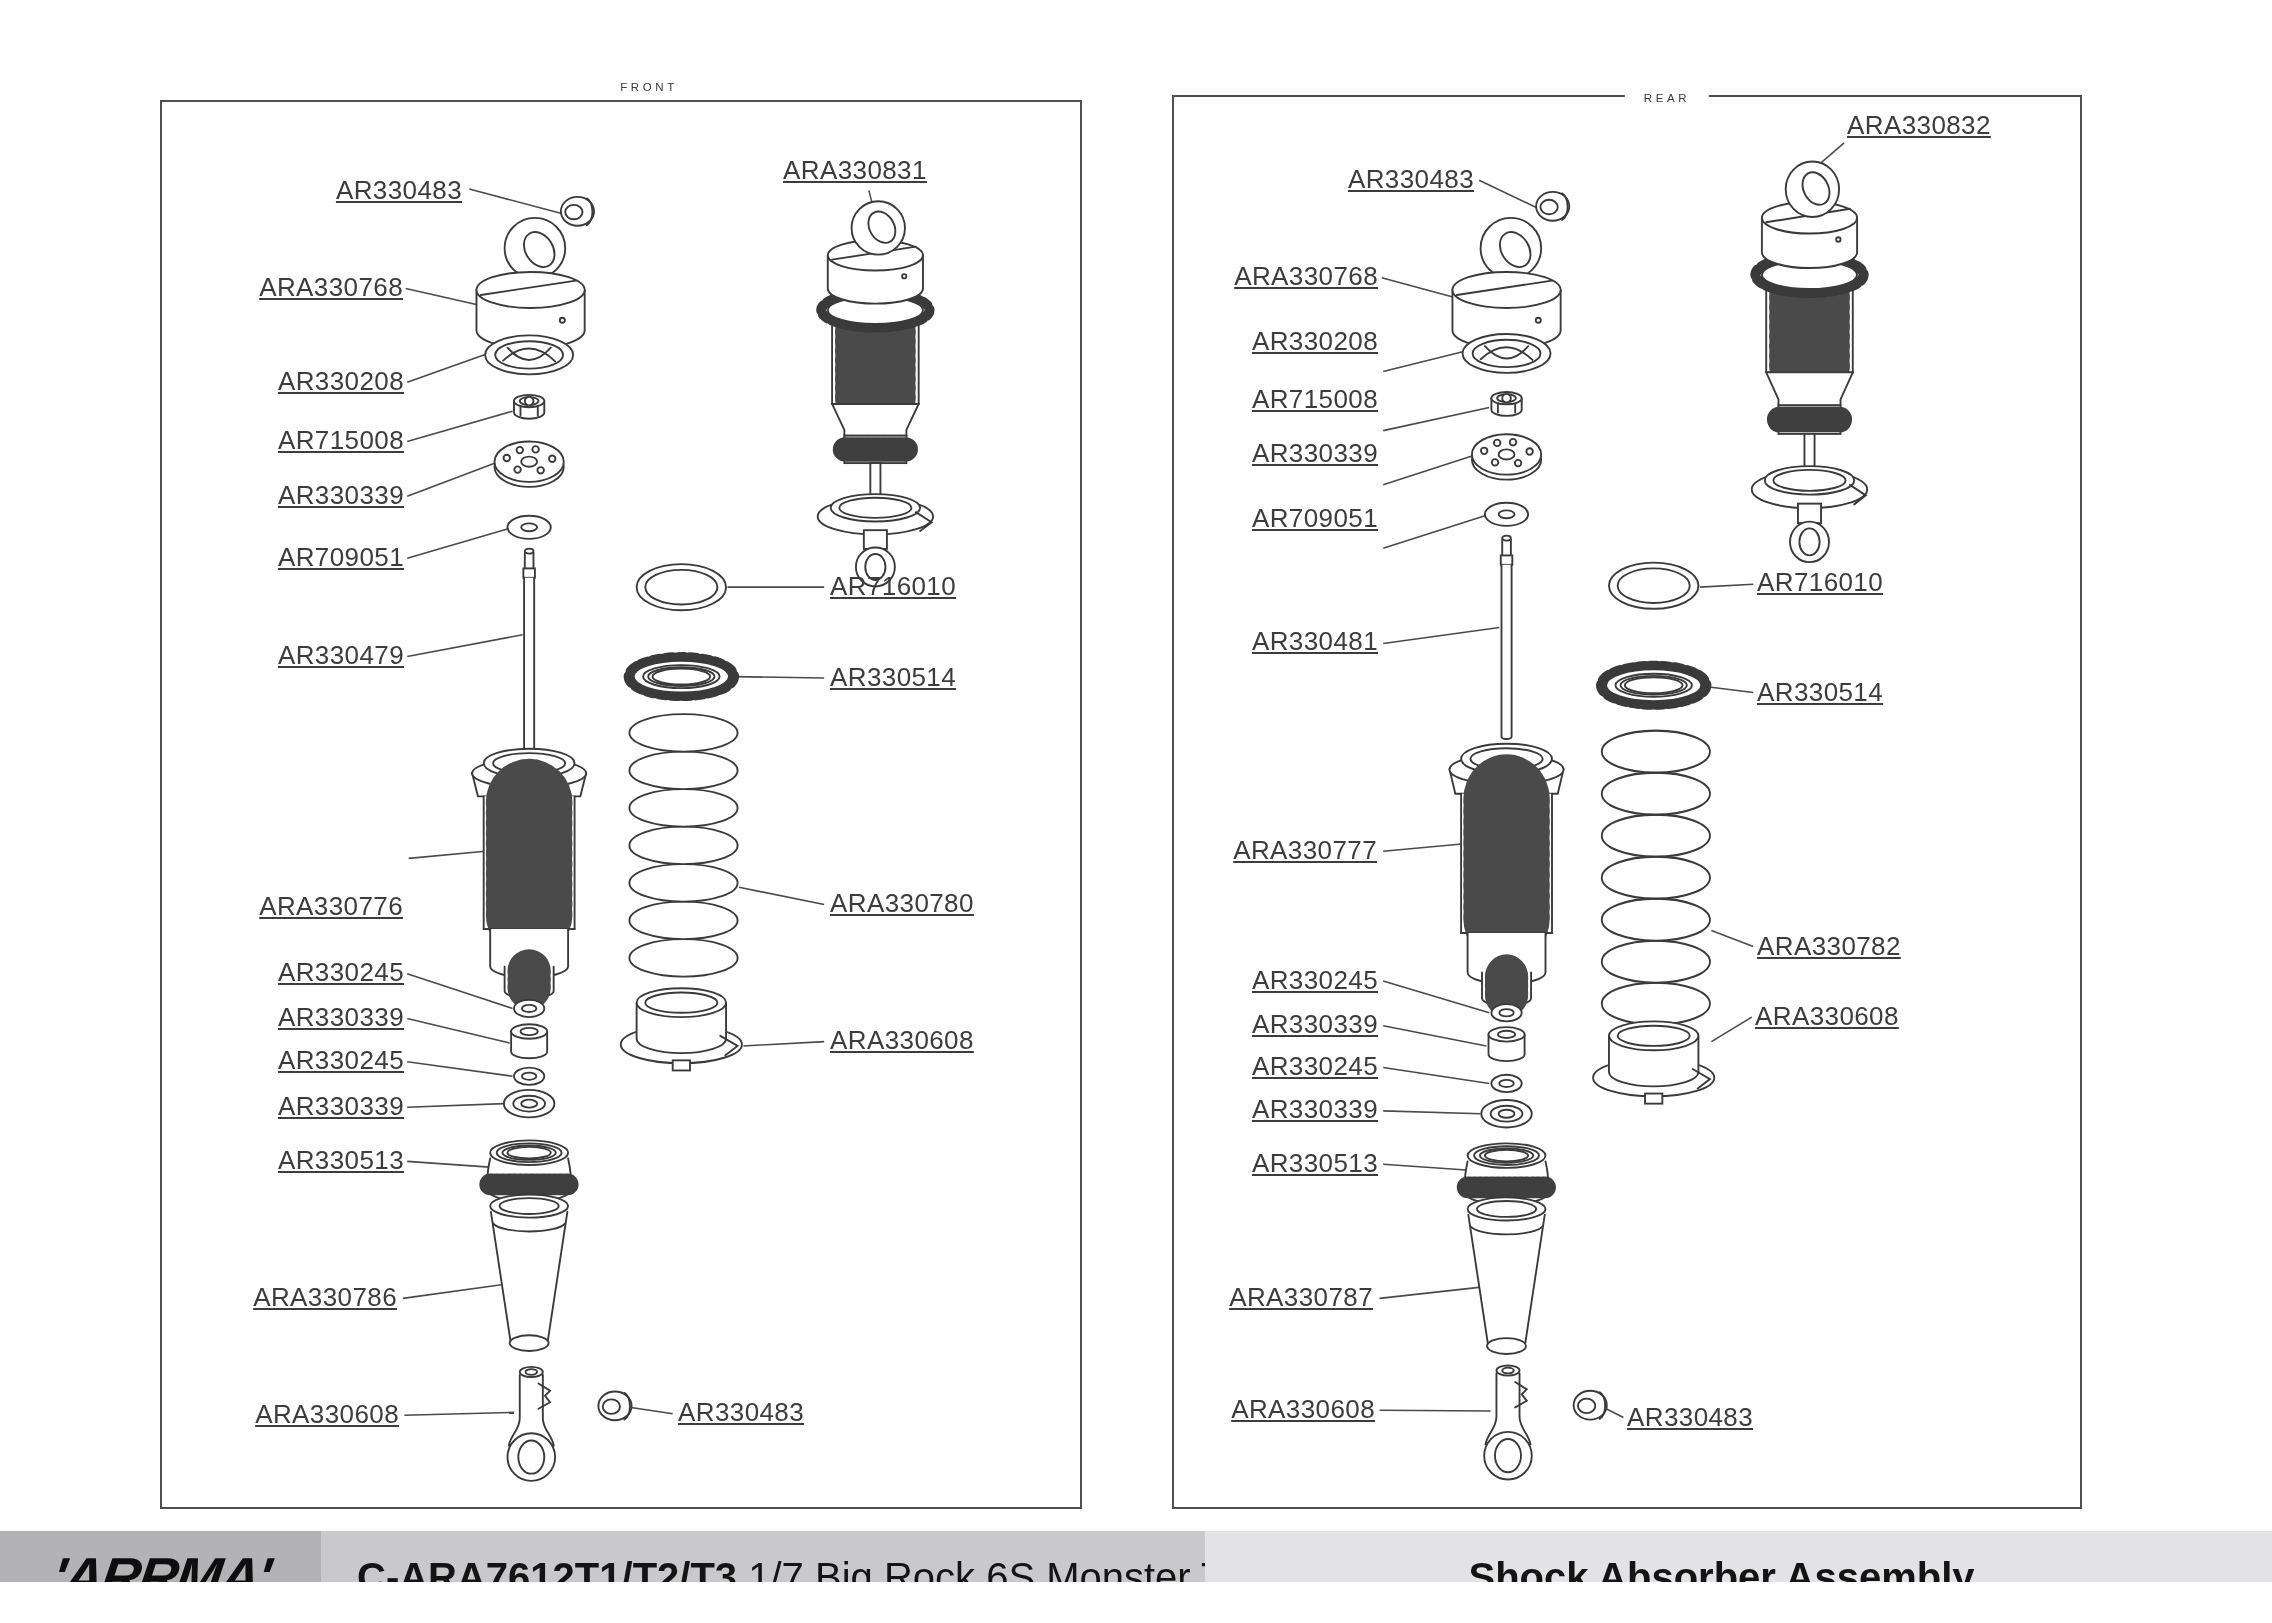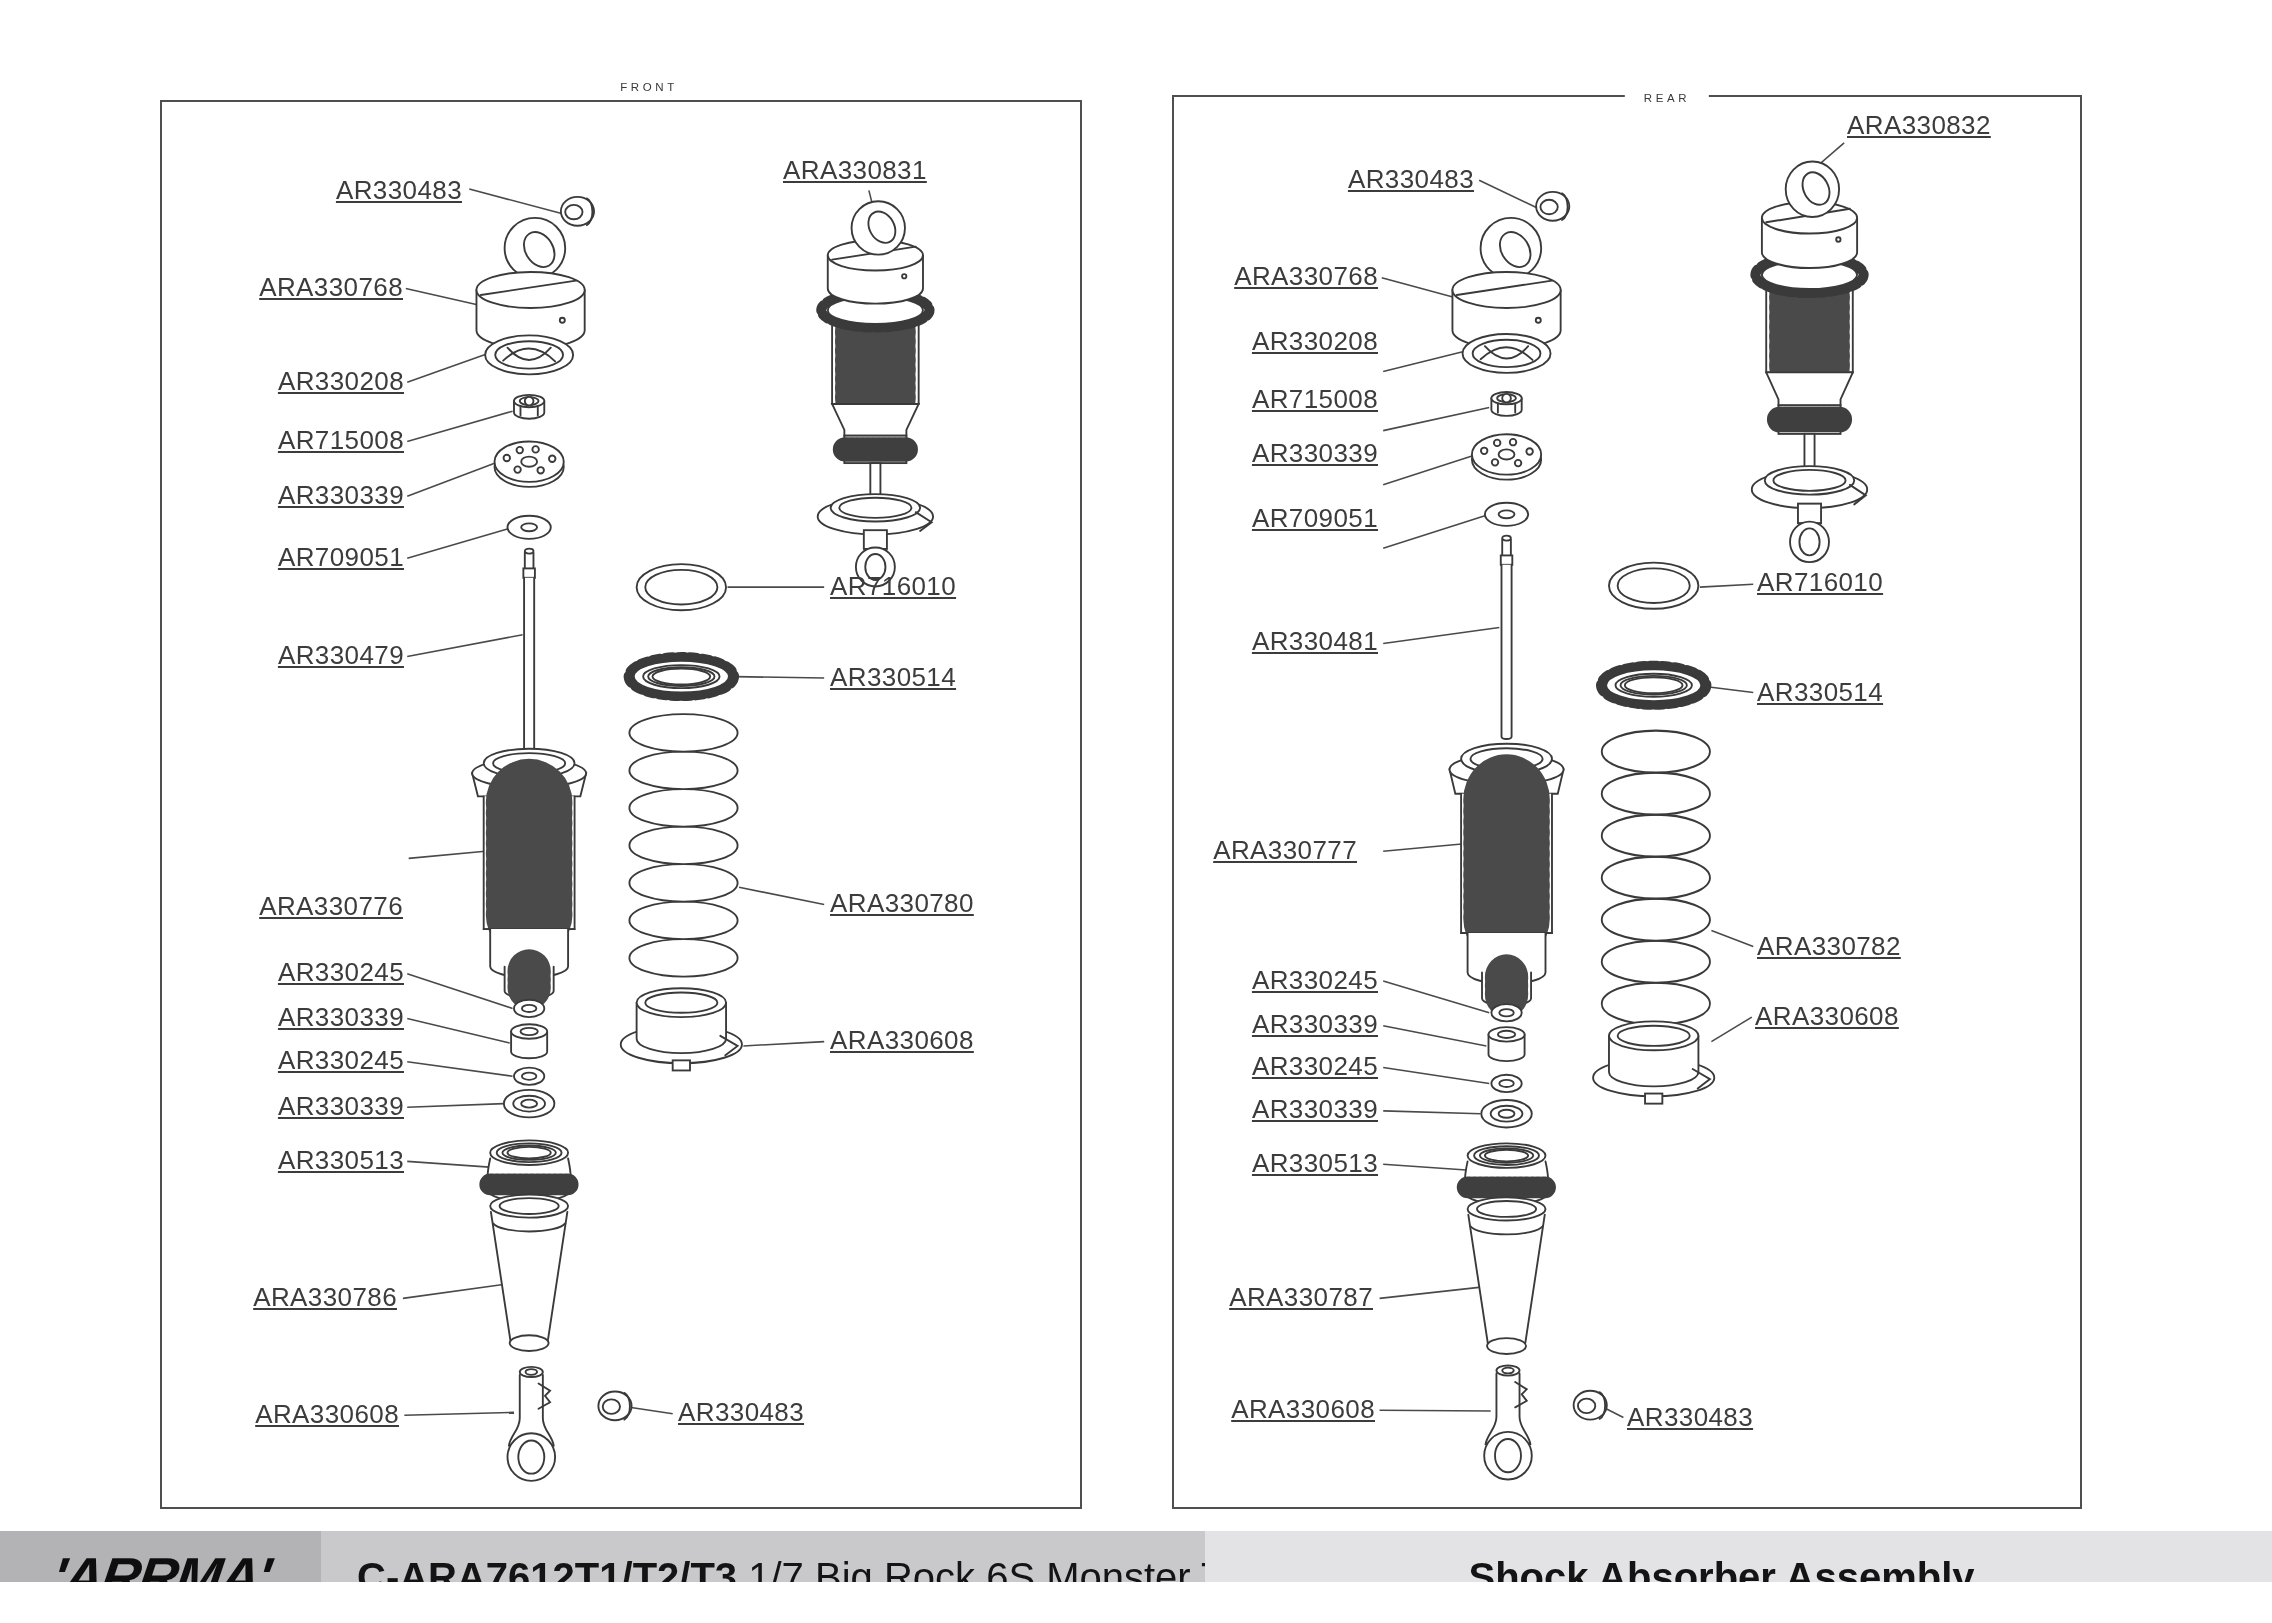--- a/index.html
+++ b/index.html
@@ -297,21 +297,21 @@
   <div class="plabel" style="left:830px;top:888px;">ARA330780</div>
   <div class="plabel" style="left:830px;top:1025px;">ARA330608</div>
 
   <div class="plabel pr" style="right:799px;top:164px;">AR330483</div>
   <div class="plabel pr" style="right:895px;top:261px;">ARA330768</div>
   <div class="plabel pr" style="right:895px;top:326px;">AR330208</div>
   <div class="plabel pr" style="right:895px;top:384px;">AR715008</div>
   <div class="plabel pr" style="right:895px;top:438px;">AR330339</div>
   <div class="plabel pr" style="right:895px;top:503px;">AR709051</div>
   <div class="plabel pr" style="right:895px;top:626px;">AR330481</div>
-  <div class="plabel pr" style="right:916px;top:835px;">ARA330777</div>
+  <div class="plabel pr" style="right:896px;top:835px;">ARA330777</div>
   <div class="plabel pr" style="right:895px;top:965px;">AR330245</div>
   <div class="plabel pr" style="right:895px;top:1009px;">AR330339</div>
   <div class="plabel pr" style="right:895px;top:1051px;">AR330245</div>
   <div class="plabel pr" style="right:895px;top:1094px;">AR330339</div>
   <div class="plabel pr" style="right:895px;top:1148px;">AR330513</div>
   <div class="plabel pr" style="right:900px;top:1282px;">ARA330787</div>
   <div class="plabel pr" style="right:898px;top:1394px;">ARA330608</div>
   <div class="plabel" style="left:1627px;top:1402px;">AR330483</div>
   <div class="plabel" style="left:1847px;top:110px;">ARA330832</div>
   <div class="plabel" style="left:1757px;top:567px;">AR716010</div>

